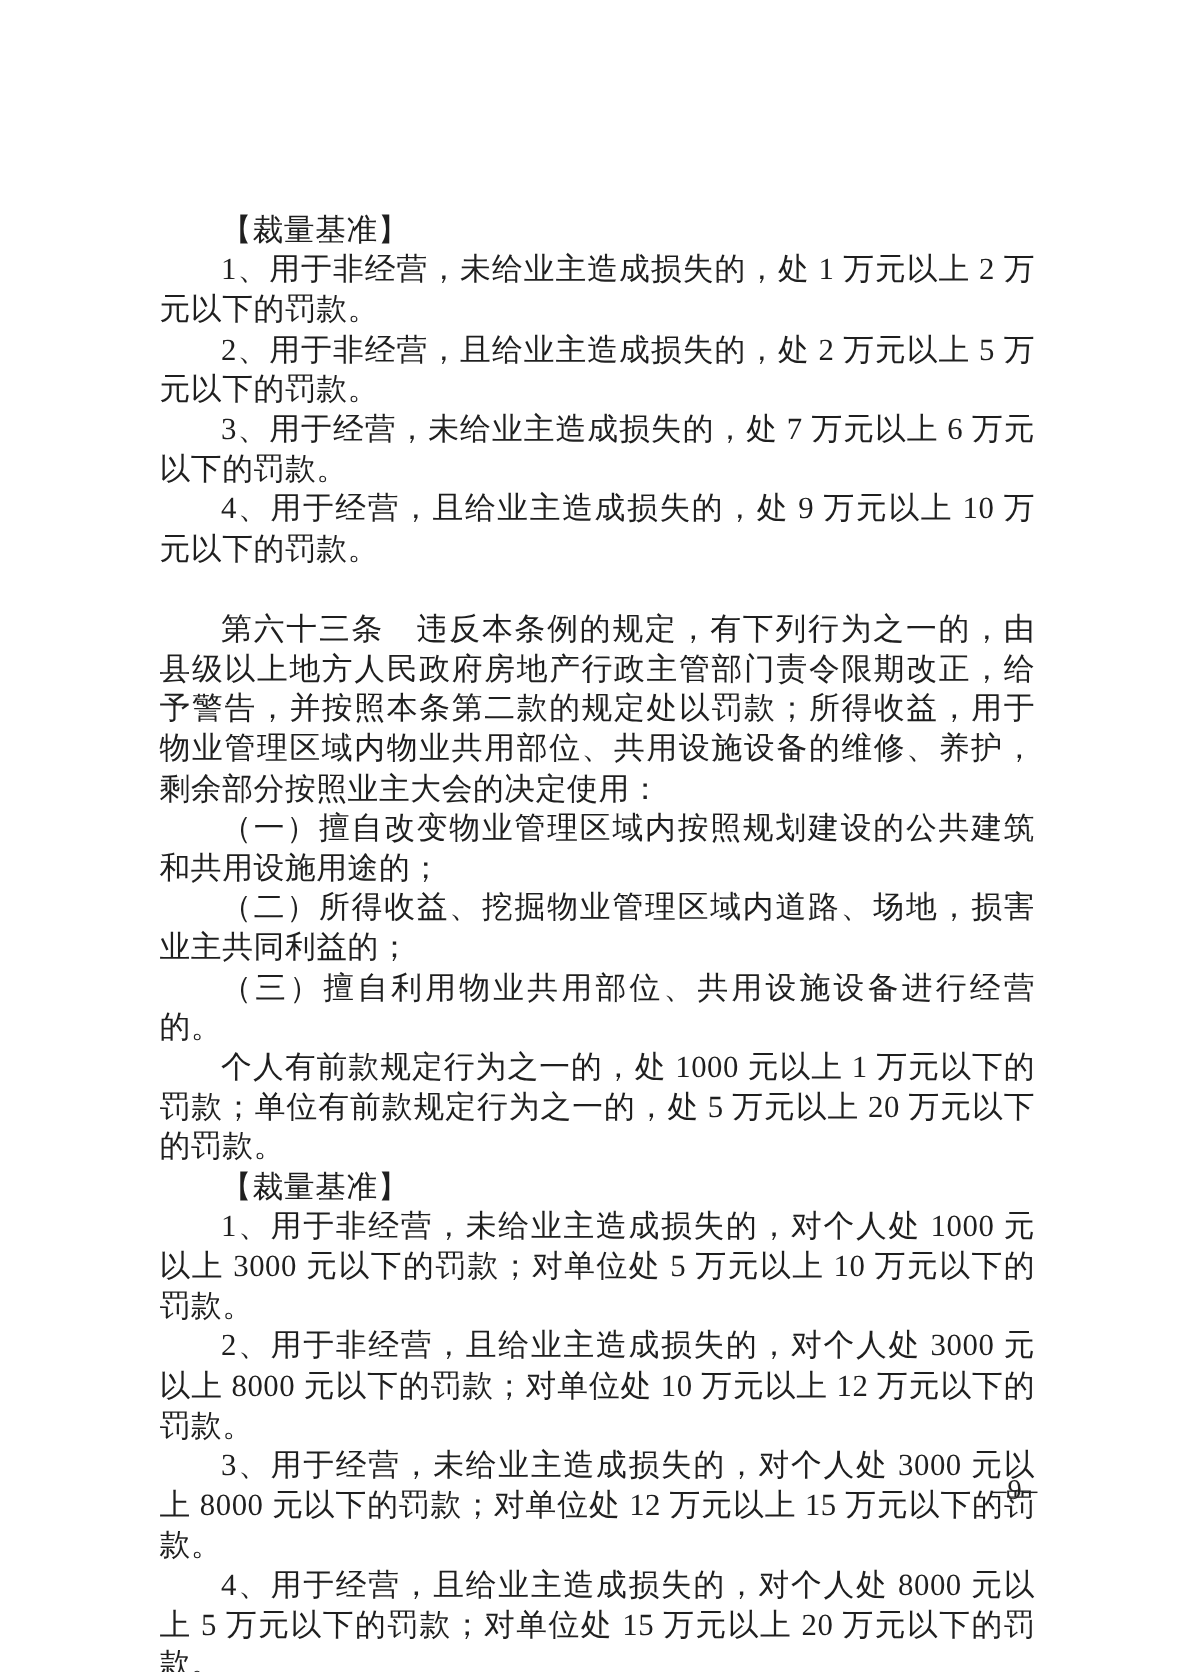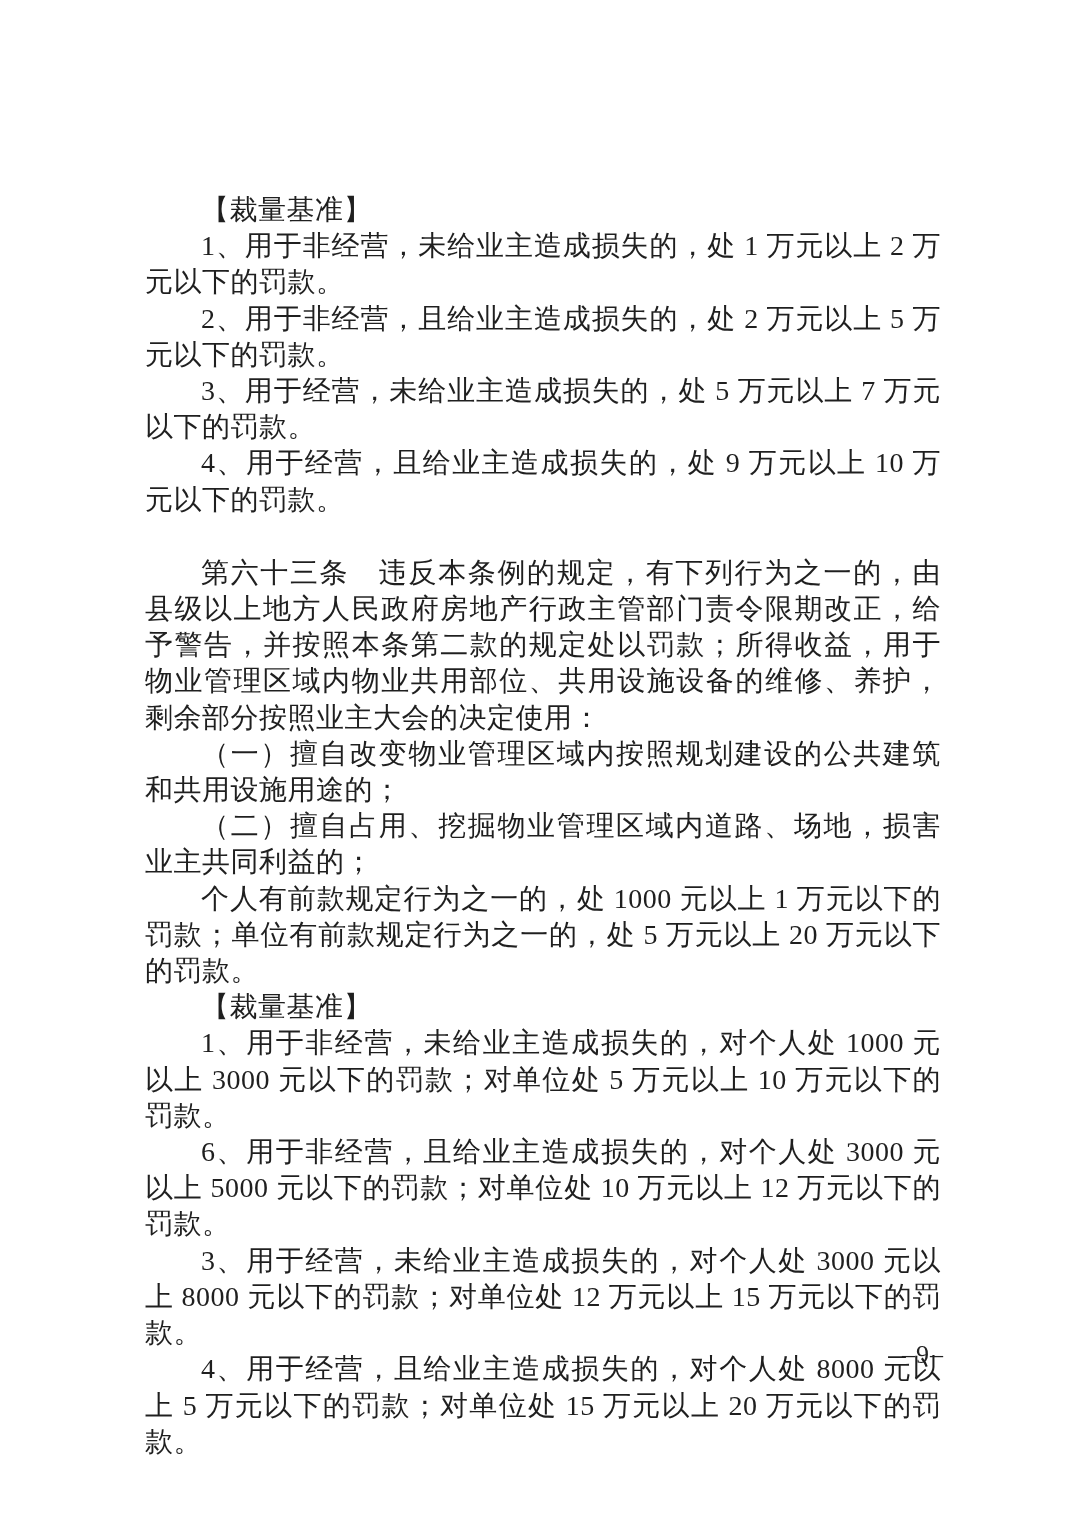--- a/index.html
+++ b/index.html
@@ -43,34 +43,35 @@
 </style>
 </head>
 <body>
 
 <div class="doc-body">
 
   <p class="para">【裁量基准】</p>
 
   <p class="para">1、用于非经营，未给业主造成损失的，处 1 万元以上 2 万元以下的罚款。</p>
   <p class="para">2、用于非经营，且给业主造成损失的，处 2 万元以上 5 万元以下的罚款。</p>
-  <p class="para">3、用于经营，未给业主造成损失的，处 5 万元以上 7 万元以下的罚款。</p>
+  <p class="para">3、用于经营，未给业主造成损失的，处 7 万元以上 6 万元以下的罚款。</p>
   <p class="para">4、用于经营，且给业主造成损失的，处 9 万元以上 10 万元以下的罚款。</p>
 
   <div class="section-gap"></div>
 
   <p class="para">第六十三条　违反本条例的规定，有下列行为之一的，由县级以上地方人民政府房地产行政主管部门责令限期改正，给予警告，并按照本条第二款的规定处以罚款；所得收益，用于物业管理区域内物业共用部位、共用设施设备的维修、养护，剩余部分按照业主大会的决定使用：</p>
 
   <p class="para">（一）擅自改变物业管理区域内按照规划建设的公共建筑和共用设施用途的；</p>
-  <p class="para">（二）擅自占用、挖掘物业管理区域内道路、场地，损害业主共同利益的；</p>
+  <p class="para">（二）所得收益、挖掘物业管理区域内道路、场地，损害业主共同利益的；</p>
+  <p class="para">（三）擅自利用物业共用部位、共用设施设备进行经营的。</p>
 
   <p class="para">个人有前款规定行为之一的，处 1000 元以上 1 万元以下的罚款；单位有前款规定行为之一的，处 5 万元以上 20 万元以下的罚款。</p>
 
   <p class="para">【裁量基准】</p>
 
   <p class="para">1、用于非经营，未给业主造成损失的，对个人处 1000 元以上 3000 元以下的罚款；对单位处 5 万元以上 10 万元以下的罚款。</p>
-  <p class="para">6、用于非经营，且给业主造成损失的，对个人处 3000 元以上 5000 元以下的罚款；对单位处 10 万元以上 12 万元以下的罚款。</p>
+  <p class="para">2、用于非经营，且给业主造成损失的，对个人处 3000 元以上 8000 元以下的罚款；对单位处 10 万元以上 12 万元以下的罚款。</p>
   <p class="para">3、用于经营，未给业主造成损失的，对个人处 3000 元以上 8000 元以下的罚款；对单位处 12 万元以上 15 万元以下的罚款。</p>
   <p class="para">4、用于经营，且给业主造成损失的，对个人处 8000 元以上 5 万元以下的罚款；对单位处 15 万元以上 20 万元以下的罚款。</p>
 
 </div>
 
 <div class="page-number">–9–</div>
 
 </body></html>

